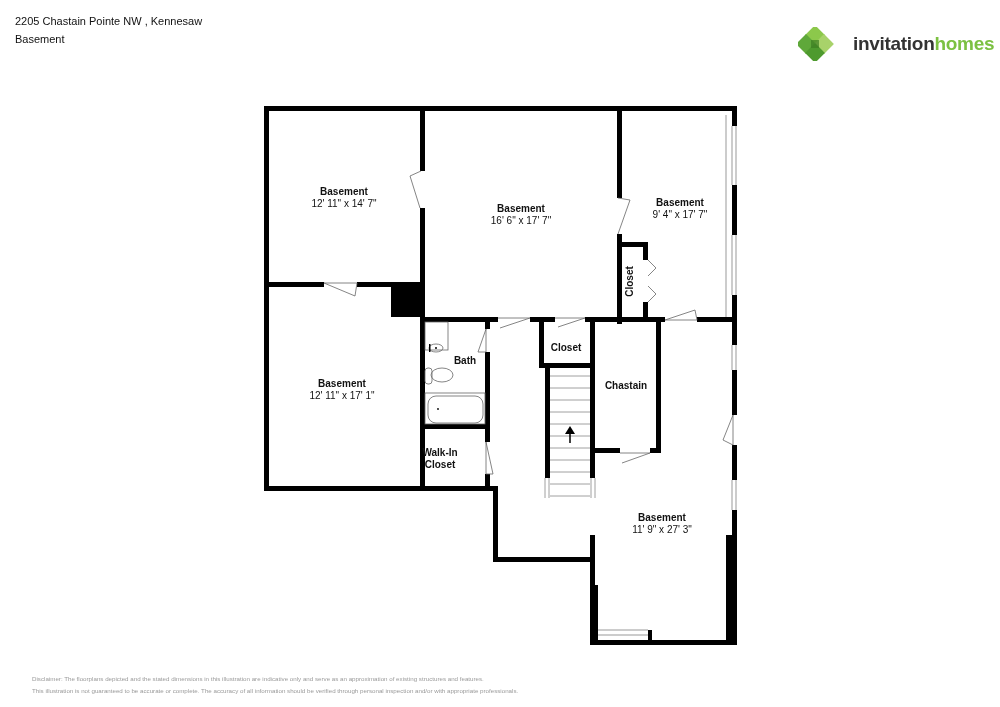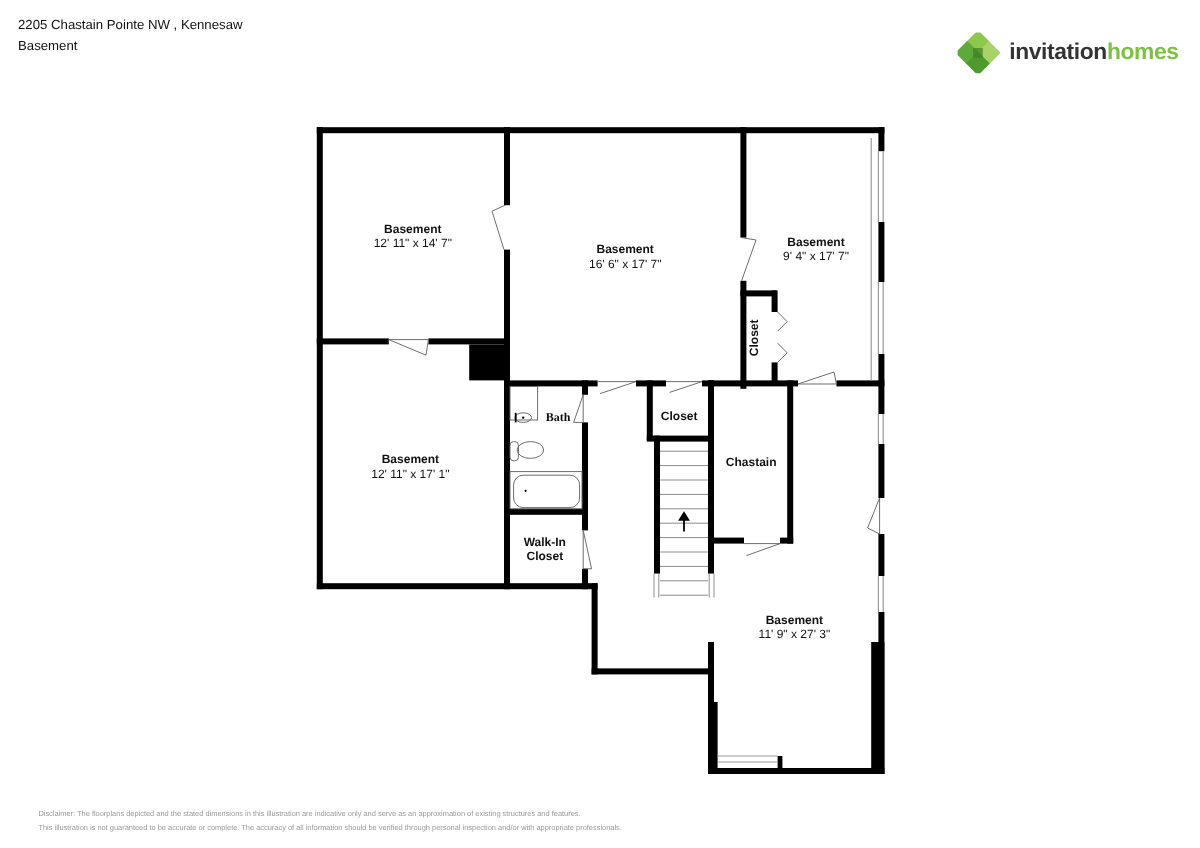--- a/index.html
+++ b/index.html
@@ -1,19 +1,19 @@
 <!DOCTYPE html>
 <html><head>
 <meta charset="utf-8">
 <style>
   html, body { margin: 0; padding: 0; background: #ffffff; }
   body { width: 1000px; height: 707px; position: relative; overflow: hidden; font-family: "Liberation Sans", sans-serif; color: #111; }
   .hdr { position: absolute; left: 15px; font-size: 11px; color: #111; }
   .logo { position: absolute; left: 798px; top: 27px; display: flex; align-items: center; }
-  .logo-text { font-size: 19px; font-weight: bold; letter-spacing: -0.3px; margin-left: 7px; }
+  .logo-text { font-size: 19px; font-weight: bold; letter-spacing: -0.3px; margin-left: 19px; }
   .logo-text .a { color: #333333; }
   .logo-text .b { color: #7cc142; }
   .disc { position: absolute; left: 32px; font-size: 6.2px; color: #9a9a9a; white-space: nowrap; }
   .plan { position: absolute; left: 0; top: 0; }
   .lbl { position: absolute; text-align: center; font-size: 10px; line-height: 12px; color: #111; white-space: nowrap; transform: translateX(-50%); }
   .lbl b { display: block; font-weight: bold; }
   .vlbl { position: absolute; font-size: 10px; font-weight: bold; transform: rotate(-90deg); transform-origin: center; white-space: nowrap; }
 </style>
 </head>
 <body>
@@ -172,29 +172,29 @@
 </div>
 <div class="lbl" style="left:680px;top:197px;">
   <b>Basement</b><span>9' 4" x 17' 7"</span>
 </div>
 <div class="lbl" style="left:342px;top:378px;">
   <b>Basement</b><span>12' 11" x 17' 1"</span>
 </div>
 <div class="lbl" style="left:662px;top:512px;">
   <b>Basement</b><span>11' 9" x 27' 3"</span>
 </div>
-<div class="lbl" style="left:465px;top:343px;font-family:Liberation Serif, serif;">
+<div class="lbl" style="left:465px;top:355px;">
   <b>Bath</b>
 </div>
 <div class="lbl" style="left:566px;top:342px;">
   <b>Closet</b>
 </div>
 <div class="vlbl" style="left:614px;top:276px;">Closet</div>
 <div class="lbl" style="left:626px;top:380px;">
   <b>Chastain</b>
 </div>
-<div class="lbl" style="left:454px;top:447px;">
+<div class="lbl" style="left:440px;top:447px;">
   <b>Walk-In</b>
     <b>Closet</b>
 </div>
 
 <div class="disc" style="top:675px;">Disclaimer: The floorplans depicted and the stated dimensions in this illustration are indicative only and serve as an approximation of existing structures and features.</div>
 <div class="disc" style="top:687px;">This illustration is not guaranteed to be accurate or complete. The accuracy of all information should be verified through personal inspection and/or with appropriate professionals.</div>
 
 </body></html>

